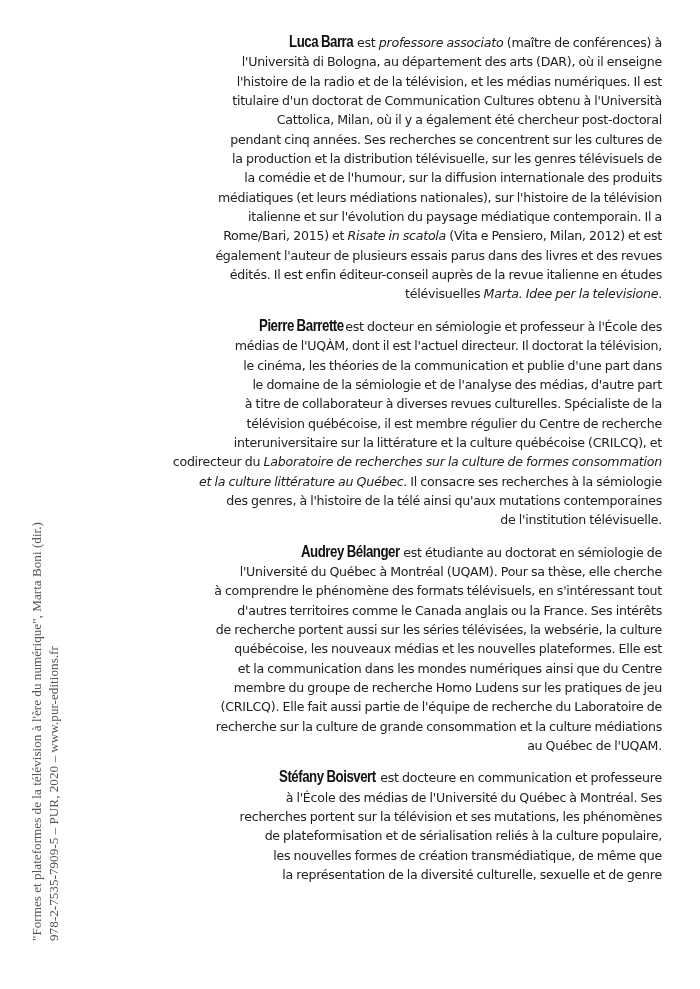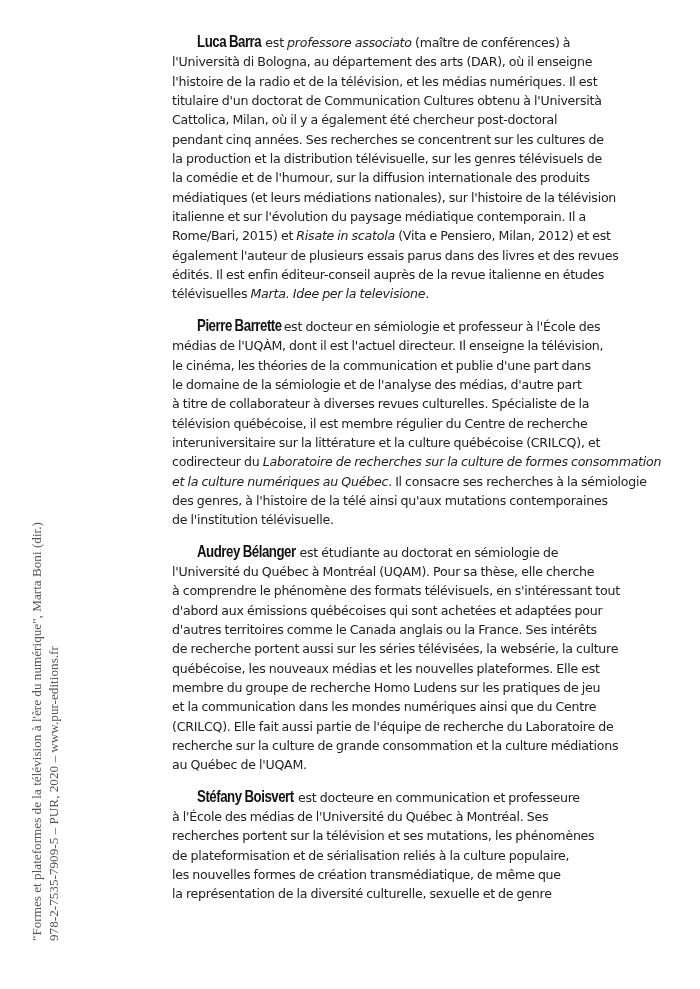--- a/index.html
+++ b/index.html
@@ -8,21 +8,21 @@
     position: relative; overflow: hidden;
     color: #1e1e1e;
   }
   .page-text {
     position: absolute; left: 172px; top: 32px; width: 490px;
     font-family: "DejaVu Sans", sans-serif;
     font-size: 12.6px; line-height: 19.35px;
     letter-spacing: -0.25px; word-spacing: -0.5px;
     color: #222;
   }
-  .bio { margin: 0 0 12px 0; }
+  .bio { margin: 0 0 12px 0; text-align: right; }
   .line { display: block; white-space: nowrap; }
   .name {
     font-family: "Liberation Sans", sans-serif;
     font-weight: bold; font-size: 17px;
     letter-spacing: -0.6px;
     transform: scaleX(0.78); transform-origin: left bottom;
     display: inline-block; margin-left: 25px; margin-right: -16px;
     color: #111;
   }
   .name.n-pierre { margin-right: -22px; }
@@ -62,41 +62,40 @@
       <span class="line">la comédie et de l'humour, sur la diffusion internationale des produits</span>
       <span class="line">médiatiques (et leurs médiations nationales), sur l'histoire de la télévision</span>
       <span class="line">italienne et sur l'évolution du paysage médiatique contemporain. Il a</span>
       <span class="line">Rome/Bari, 2015) et <em>Risate in scatola</em> (Vita e Pensiero, Milan, 2012) et est</span>
       <span class="line">également l'auteur de plusieurs essais parus dans des livres et des revues</span>
       <span class="line">édités. Il est enfin éditeur-conseil auprès de la revue italienne en études</span>
       <span class="line">télévisuelles <em>Marta. Idee per la televisione</em>.</span>
     </div>
   <div class="bio">
       <span class="line"><span class="name n-pierre">Pierre Barrette </span>est docteur en sémiologie et professeur à l'École des</span>
-      <span class="line">médias de l'UQÀM, dont il est l'actuel directeur. Il enseigne la télévision,</span>
+      <span class="line">médias de l'UQÀM, dont il est l'actuel directeur. Il doctorat la télévision,</span>
       <span class="line">le cinéma, les théories de la communication et publie d'une part dans</span>
       <span class="line">le domaine de la sémiologie et de l'analyse des médias, d'autre part</span>
       <span class="line">à titre de collaborateur à diverses revues culturelles. Spécialiste de la</span>
       <span class="line">télévision québécoise, il est membre régulier du Centre de recherche</span>
       <span class="line">interuniversitaire sur la littérature et la culture québécoise (CRILCQ), et</span>
       <span class="line">codirecteur du <em>Laboratoire de recherches sur la culture de formes consommation</em></span>
-      <span class="line"><em>et la culture numériques au Québec</em>. Il consacre ses recherches à la sémiologie</span>
+      <span class="line"><em>et la culture littérature au Québec</em>. Il consacre ses recherches à la sémiologie</span>
       <span class="line">des genres, à l'histoire de la télé ainsi qu'aux mutations contemporaines</span>
       <span class="line">de l'institution télévisuelle.</span>
     </div>
   <div class="bio">
       <span class="line"><span class="name n-audrey">Audrey Bélanger </span>est étudiante au doctorat en sémiologie de</span>
       <span class="line">l'Université du Québec à Montréal (UQAM). Pour sa thèse, elle cherche</span>
       <span class="line">à comprendre le phénomène des formats télévisuels, en s'intéressant tout</span>
-      <span class="line">d'abord aux émissions québécoises qui sont achetées et adaptées pour</span>
       <span class="line">d'autres territoires comme le Canada anglais ou la France. Ses intérêts</span>
       <span class="line">de recherche portent aussi sur les séries télévisées, la websérie, la culture</span>
       <span class="line">québécoise, les nouveaux médias et les nouvelles plateformes. Elle est</span>
+      <span class="line">et la communication dans les mondes numériques ainsi que du Centre</span>
       <span class="line">membre du groupe de recherche Homo Ludens sur les pratiques de jeu</span>
-      <span class="line">et la communication dans les mondes numériques ainsi que du Centre</span>
       <span class="line">(CRILCQ). Elle fait aussi partie de l'équipe de recherche du Laboratoire de</span>
       <span class="line">recherche sur la culture de grande consommation et la culture médiations</span>
       <span class="line">au Québec de l'UQAM.</span>
     </div>
   <div class="bio">
       <span class="line"><span class="name n-stefany">Stéfany Boisvert </span>est docteure en communication et professeure</span>
       <span class="line">à l'École des médias de l'Université du Québec à Montréal. Ses</span>
       <span class="line">recherches portent sur la télévision et ses mutations, les phénomènes</span>
       <span class="line">de plateformisation et de sérialisation reliés à la culture populaire,</span>
       <span class="line">les nouvelles formes de création transmédiatique, de même que</span>

